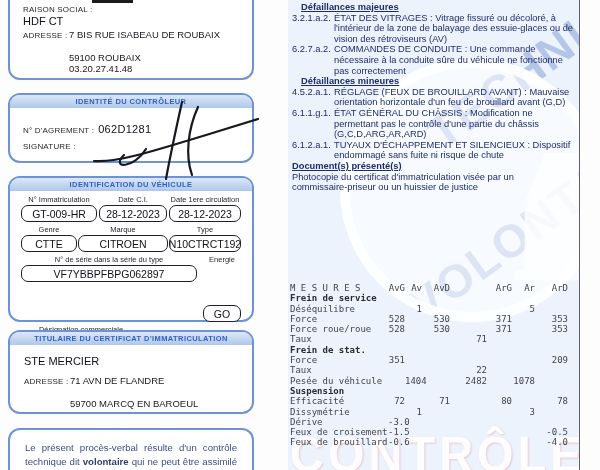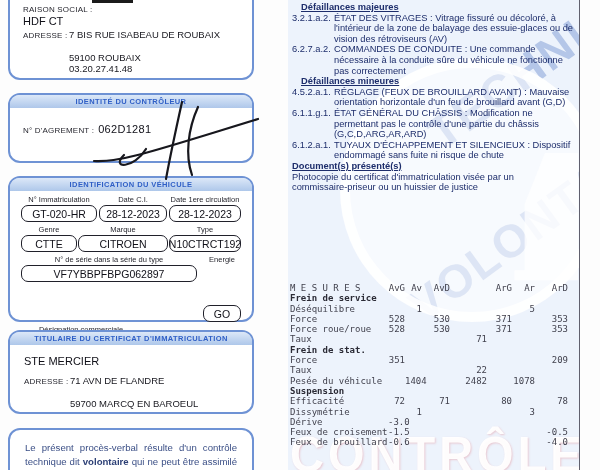--- a/index.html
+++ b/index.html
@@ -84,37 +84,40 @@
     <div class="addr-indent" id="company-city">59100 ROUBAIX</div>
     <div class="addr-indent">03.20.27.41.48</div>
   </section>
 
   <section class="box" id="box-controller">
     <header class="band">IDENTITÉ DU CONTRÔLEUR</header>
     <div class="ctrl-row">
       <span class="lbl-small">N° D'AGREMENT :</span>
       <span class="ctrl-val">062D1281</span>
     </div>
+    <div class="ctrl-row second">
+      <span class="lbl-small">SIGNATURE :</span>
+    </div>
     <svg id="signature-svg" width="172" height="84" viewBox="0 0 172 84">
       <g fill="none" stroke="#17171d" stroke-width="2.2" stroke-linecap="round">
         <path d="M4 62 C 30 64, 70 50, 168 20"></path>
         <path d="M92 3 C 86 30, 80 58, 76 80"></path>
         <path d="M108 8 C 98 30, 95 56, 102 76"></path>
         <path d="M34 56 C 20 70, 44 70, 56 50"></path>
       </g>
     </svg>
   </section>
 
   <section class="box" id="box-vehicle">
     <header class="band" style="position:absolute;top:0;left:0;right:0;">IDENTIFICATION DU VÉHICULE</header>
     <div id="vehicle-rows">
         <div class="vrow">
           <div class="field" style="width: 76px;">
             <div class="flabel">N° Immatriculation</div>
-            <div class="fbox">GT-020-HR</div>
+            <div class="fbox">GT-009-HR</div>
           </div>
           <div class="field" style="width: 68px;">
             <div class="flabel">Date C.I.</div>
             <div class="fbox">28-12-2023</div>
           </div>
           <div class="field" style="width: 72px;">
             <div class="flabel">Date 1ere circulation</div>
             <div class="fbox">28-12-2023</div>
           </div>
         </div>

